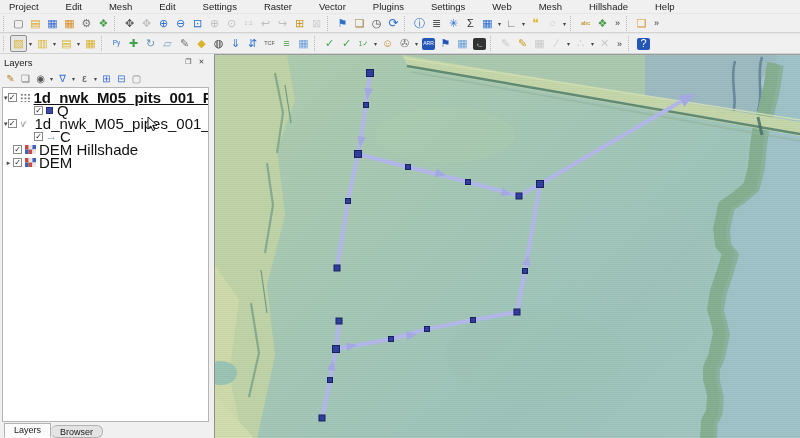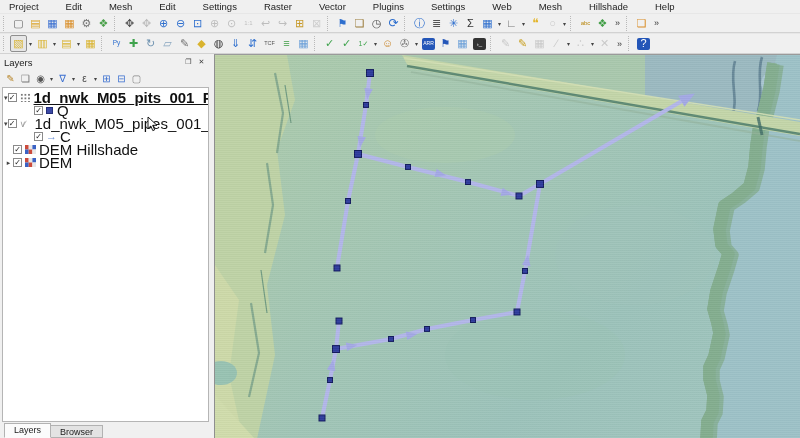--- a/index.html
+++ b/index.html
@@ -40,21 +40,21 @@
   .typeicon { margin-right:3px; flex:none; }
   .icon-pits { width:11px; height:9px; background-image:radial-gradient(#7a7a7a 0.9px, transparent 1.1px); background-size:3.6px 3.6px; }
   .icon-pipes { color:#9f9f9f; font-size:9px; letter-spacing:-2px; width:12px; }
   .lbl { font-size:15px; color:#111; white-space:nowrap; cursor:default; }
   .lbl.active { font-weight:bold; text-decoration:underline; }
   .swatch-square { width:7px; height:7px; background:#3b49a5; border:1px solid #252f7a; margin-right:4px; flex:none; }
   .swatch-arrow { color:#6b8fd6; font-size:11px; font-weight:bold; margin-right:3px; line-height:9px; flex:none; }
   #tabbar { height:16px; display:flex; align-items:stretch; padding:1px 0 0 2px; background:#f0f0f0; }
   .tab { font-size:9px; color:#222; padding:1px 9px 0 9px; border:1px solid #b2b2b2; cursor:default; }
   .tab.active { background:#fbfbfb; border-bottom-color:#fbfbfb; }
-  .tab.inactive { background:#e3e3e3; margin-top:2px; border-left:none; }
+  .tab.inactive { background:#e3e3e3; margin-top:2px; border-left:none;border-radius:6px; }
 
   #splitter { width:4px; background:#f0f0f0; }
   #map { flex:1; position:relative; border-left:1px solid #8f8f8f; border-top:1px solid #9a9a9a; overflow:hidden; }
   #map svg.terr { position:absolute; left:0; top:0; }
   #map::after { content:""; position:absolute; inset:0; pointer-events:none;
     background:repeating-linear-gradient(0deg, rgba(255,255,255,.045) 0 1px, rgba(20,40,40,.025) 1px 2px); }
 
   #cursor { position:absolute; left:147px; top:116px; z-index:50; pointer-events:none; }
 </style>
 </head>

